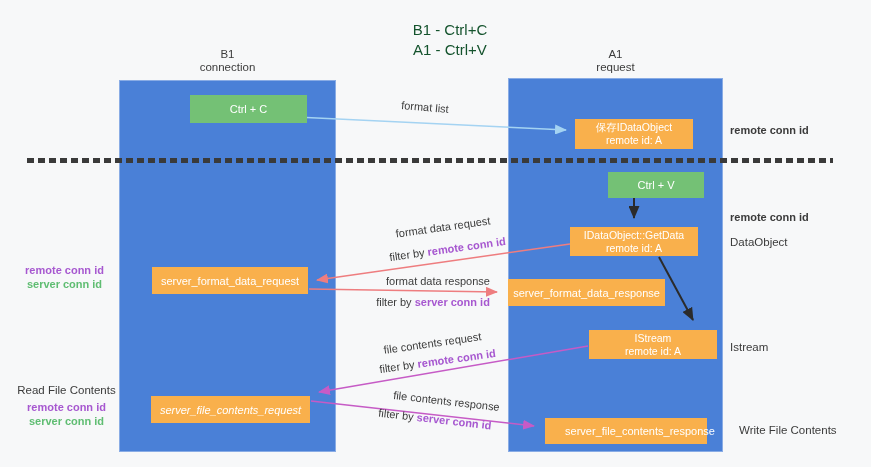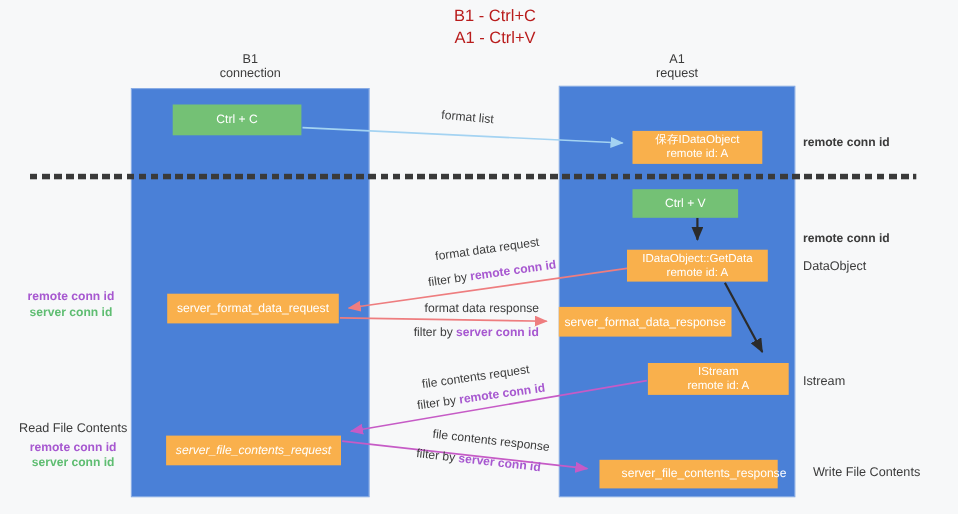--- a/index.html
+++ b/index.html
@@ -3,29 +3,29 @@
 <meta charset="utf-8">
 <style>
   html,body{margin:0;padding:0;background:#f7f8f9;}
   .canvas{
     position:relative;width:871px;height:467px;overflow:hidden;
     background:#f7f8f9;
     font-family:"Liberation Sans", sans-serif;
     color:#3f3f3f;
   }
   .abs{position:absolute;}
-  .title-block{left:300px;top:5px;width:300px;text-align:center;
-    font-size:15px;line-height:20px;color:#b91c1c;}
+  .title-block{left:300px;top:20px;width:300px;text-align:center;
+    font-size:15px;line-height:20px;color:#14532d;}
   .col-header{top:48px;text-align:center;font-size:11.5px;line-height:13px;color:#3c3c3c;}
   .lifeline{background:#4a80d7;border:1px solid rgba(255,255,255,0.35);box-sizing:border-box;}
   .dash-line{height:5px;
     background:repeating-linear-gradient(90deg,#3a3a3a 0,#3a3a3a 7px,transparent 7px,transparent 11px);}
   .box{display:flex;flex-direction:column;align-items:center;justify-content:center;
     color:#fff;text-align:center;box-sizing:border-box;}
-  .box.green{background:#74c175;font-size:11px;}
+  .box.green{background:#74c175;font-size:11px;margin-left:33px;}
   .box.orange{background:#f9b04c;font-size:11px;}
   .box .l2{font-size:10.5px;line-height:13px;}
   .alabel{font-size:11px;color:#3c3c3c;text-align:center;white-space:nowrap;}
   .rot-n8{transform:rotate(-8deg);}
   .rot-p5{transform:rotate(5deg);}
   .rot-p6{transform:rotate(6.5deg);}
   .purple{color:#a758d0;font-weight:bold;}
   .greentxt{color:#5fbd72;font-weight:bold;}
   .side-lbl{font-size:11.5px;color:#3b3b3b;white-space:nowrap;}
   .side-block{text-align:center;font-size:11px;line-height:14px;white-space:nowrap;}

